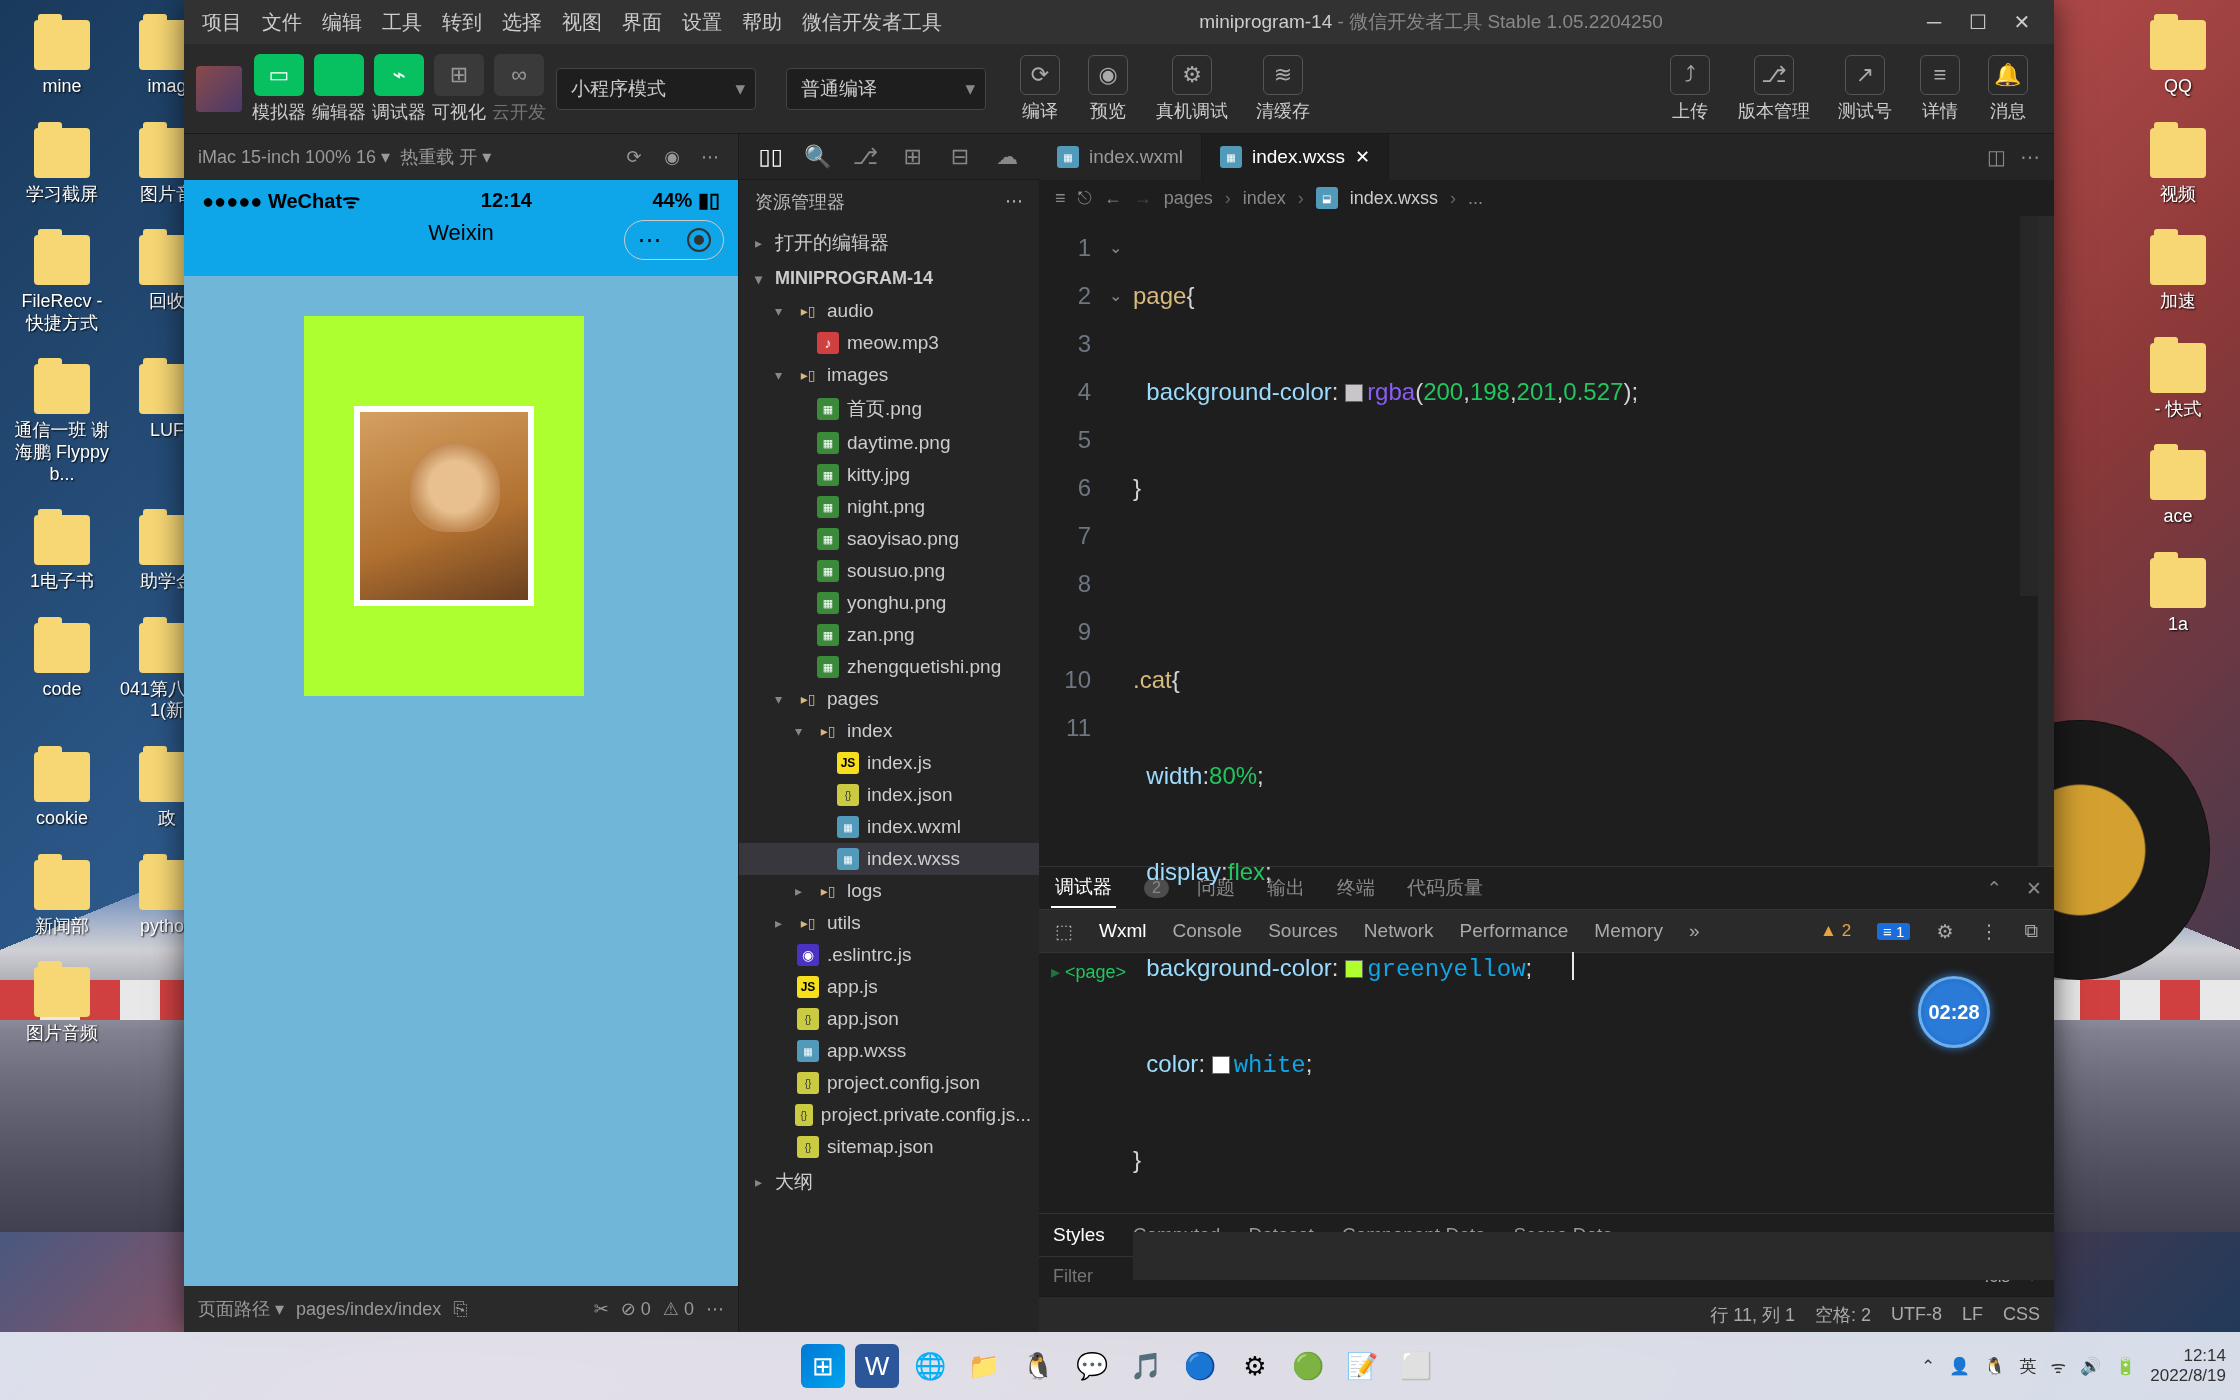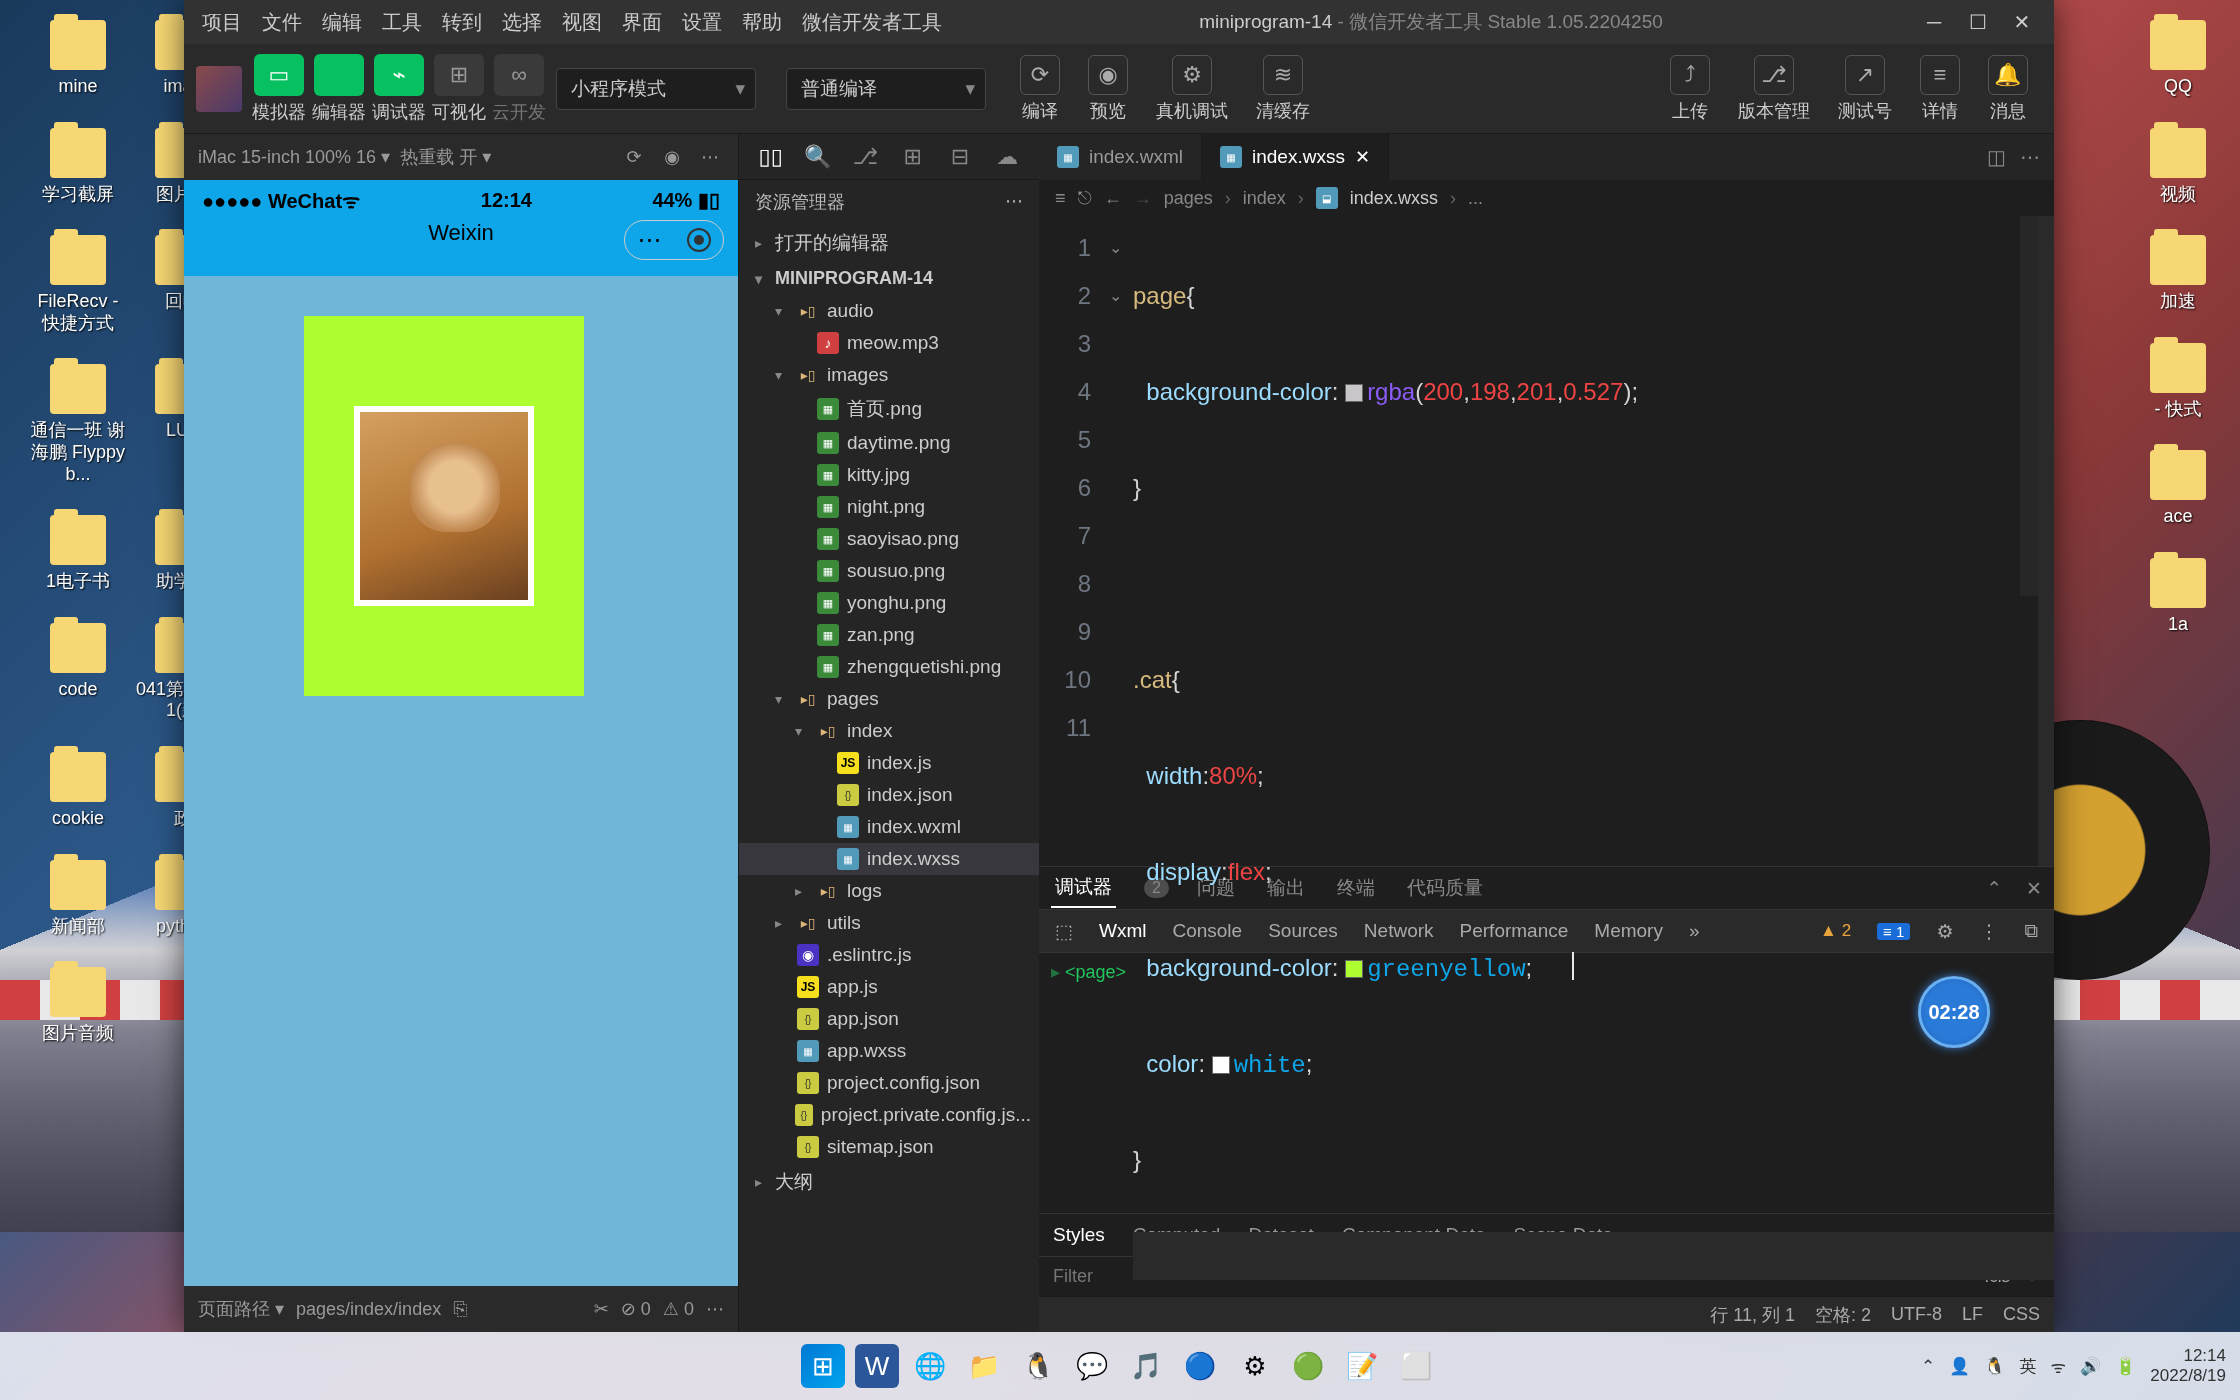--- a/index.html
+++ b/index.html
@@ -14,21 +14,21 @@
   position: absolute; bottom: 100px; left: 0; right: 0; height: 700px;
   background: linear-gradient(180deg, #3a6aa0 0%, #6a8abb 30%, #d0d0d5 50%, #808090 70%, #404050 100%);
   transform: perspective(800px) rotateX(60deg);
 }
 .kerb { position: absolute; bottom: 380px; left: 0; right: 0; height: 40px;
   background: repeating-linear-gradient(90deg, #d04040 0 40px, #e8e8e8 40px 80px); }
 .wheel { position: absolute; right: 30px; bottom: 420px; width: 260px; height: 260px; border-radius: 50%;
   background: radial-gradient(circle, #d4a030 0 35%, #1a1a1a 36% 70%, #000 71% 100%); }
 
 
-.desktop-icons { position: absolute; top: 20px; left: 28px; display: grid; grid-template-columns: repeat(2, 100px); gap: 30px 5px; }
+.desktop-icons { position: absolute; top: 20px; left: 12px; display: grid; grid-template-columns: repeat(2, 100px); gap: 30px 5px; }
 .desktop-icons-right { position: absolute; top: 20px; right: 12px; display: grid; grid-template-columns: 100px; gap: 30px; }
 .dicon { display: flex; flex-direction: column; align-items: center; gap: 6px; cursor: pointer; }
 .dicon-img { width: 56px; height: 50px; background: #f7d774; border-radius: 4px; position: relative; }
 .dicon-img.folder::before { content: ""; position: absolute; top: -6px; left: 4px; width: 24px; height: 8px; background: #f7d774; border-radius: 3px 3px 0 0; }
 .dicon-label { color: #fff; font-size: 18px; text-align: center; text-shadow: 1px 1px 2px #000; line-height: 1.2; max-width: 100px; word-break: break-all; }
 
 
 .ide-window {
   position: absolute; top: 0; left: 184px; width: 1870px; height: 1332px;
   background: #1e1e1e; display: flex; flex-direction: column;
@@ -122,21 +122,21 @@
 
 .code-area { flex: 1; display: flex; font-family: Consolas, monospace; font-size: 24px; position: relative; min-height: 0; }
 .gutter { width: 70px; text-align: right; color: #6e7681; padding: 8px 18px 0 0; line-height: 48px; }
 .fold-col { width: 24px; padding-top: 8px; line-height: 48px; color: #888; font-size: 16px; }
 .code { flex: 1; padding: 8px 0 0 0; line-height: 48px; white-space: pre; color: #d4d4d4; position: relative; }
 .code-line { height: 48px; }
 .code-line.current { background: #2a2a2a; }
 .tok-sel { color: #d7ba7d; }
 .tok-prop { color: #9cdcfe; }
 .tok-func { color: #8b5cf6; }
-.tok-num { color: #ef4444; }
+.tok-num { color: #22c55e; }
 .tok-val { color: #0ea5e9; font-family: Liberation Mono, monospace; }
 .tok-punc { color: #d4d4d4; }
 .color-swatch { display: inline-block; width: 18px; height: 18px; border: 1px solid #666; vertical-align: -2px; margin-right: 4px; }
 .cursor-caret { display: inline-block; width: 2px; height: 28px; background: #e8e8e8; vertical-align: -4px; }
 .minimap { position: absolute; right: 16px; top: 0; width: 18px; height: 380px; background: #3a3a3a55; }
 .scroll-v { position: absolute; right: 0; top: 0; width: 16px; height: 100%; background: #2a2a2a; }
 
 
 .debugger { height: 430px; border-top: 1px solid #333; display: flex; flex-direction: column; background: #1e1e1e; }
 .debug-tabs { height: 42px; display: flex; align-items: center; padding: 0 12px; gap: 24px; font-size: 19px; color: #888; }

